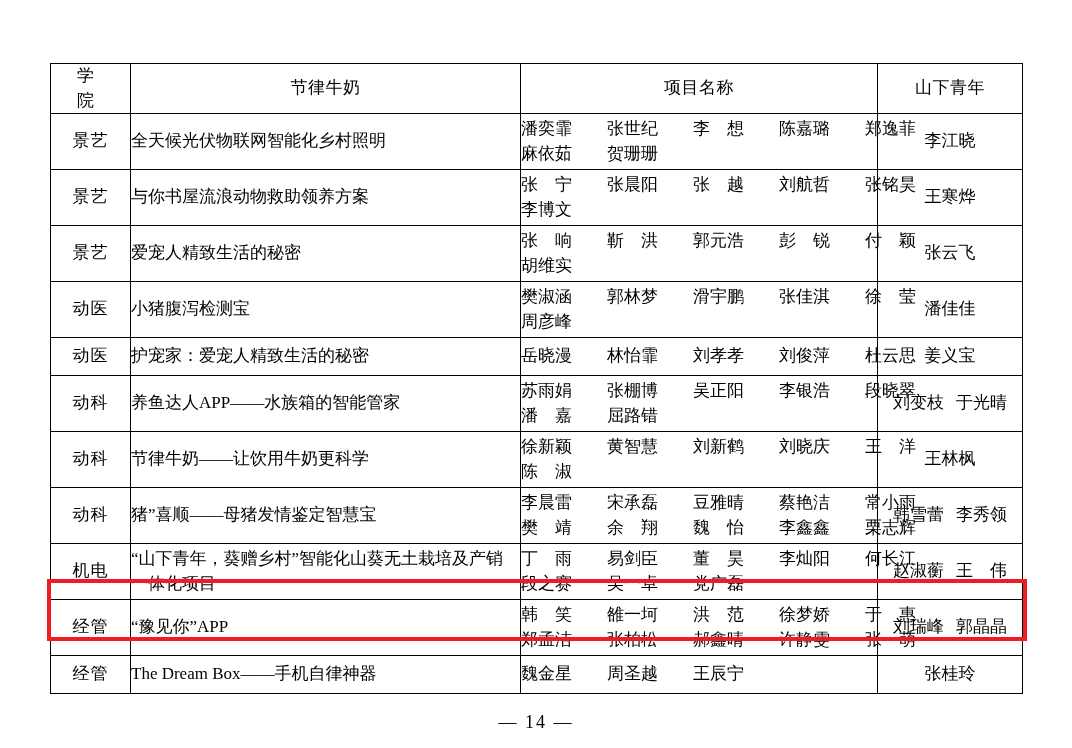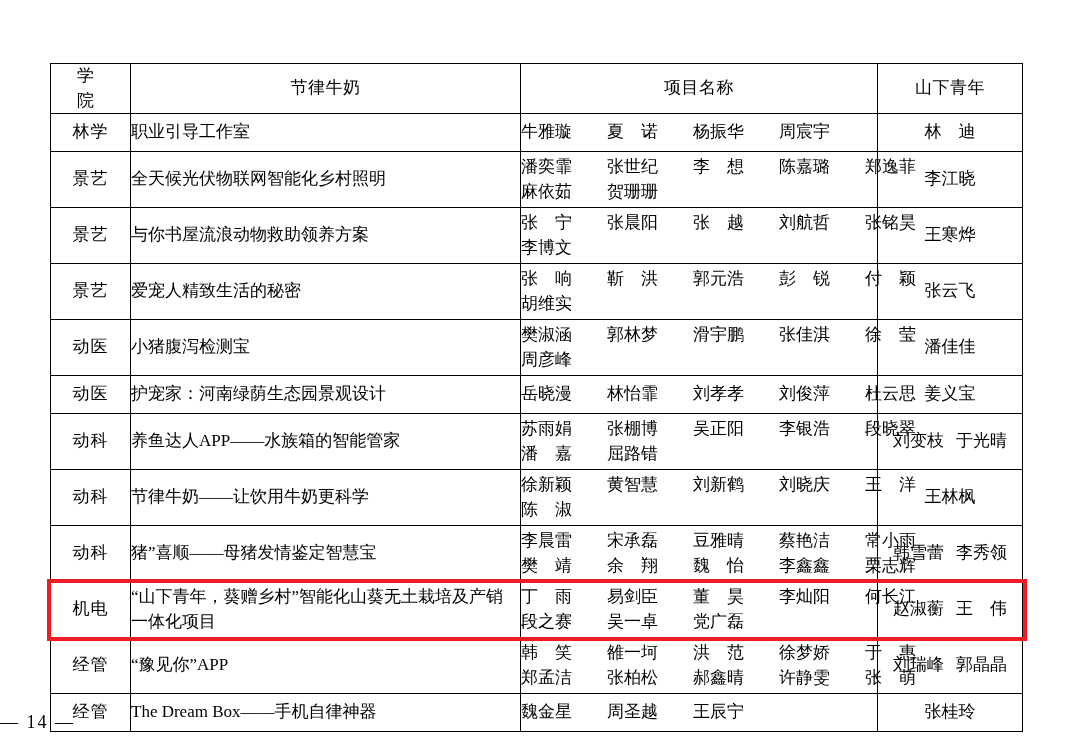--- a/index.html
+++ b/index.html
@@ -97,21 +97,21 @@
     position: absolute;
     border: 4px solid #ee1c25;
     box-sizing: border-box;
     pointer-events: none;
   }
   .footer {
     position: absolute;
     left: 0;
     top: 712px;
     width: 1072px;
-    text-align: left;
+    text-align: center;
     font-size: 18px;
     letter-spacing: 2px;
   }
   .rowh-1 { height: 38px; }
   .rowh-2 { height: 56px; }
 </style>
 </head>
 <body>
 
 <div class="page">
@@ -126,35 +126,20 @@
       </colgroup>
       <thead>
         <tr>
           <td class="hdr-college">学　院</td>
           <td>节律牛奶</td>
           <td>项目名称</td>
           <td>山下青年</td>
         </tr>
       </thead>
       <tbody id="table-body">
-          <tr class="rowh-1">
-            <td class="college">林学</td>
-            <td class="project">职业引导工作室</td>
-            <td class="members">
-              <div class="mem-line">
-                <span class="name">牛雅璇</span>
-                <span class="name">夏　诺</span>
-                <span class="name">杨振华</span>
-                <span class="name">周宸宇</span>
-              </div>
-            </td>
-            <td class="teacher">
-              <div class="tline"><span class="tname">林　迪</span></div>
-            </td>
-          </tr>
           <tr class="rowh-2">
             <td class="college">景艺</td>
             <td class="project">全天候光伏物联网智能化乡村照明</td>
             <td class="members">
               <div class="mem-line">
                 <span class="name">潘奕霏</span>
                 <span class="name">张世纪</span>
                 <span class="name">李　想</span>
                 <span class="name">陈嘉璐</span>
                 <span class="name">郑逸菲</span>
@@ -220,21 +205,21 @@
               <div class="mem-line">
                 <span class="name">周彦峰</span>
               </div>
             </td>
             <td class="teacher">
               <div class="tline"><span class="tname">潘佳佳</span></div>
             </td>
           </tr>
           <tr class="rowh-1">
             <td class="college">动医</td>
-            <td class="project">护宠家：河南绿荫生态园景观设计</td>
+            <td class="project">护宠家：爱宠人精致生活的秘密</td>
             <td class="members">
               <div class="mem-line">
                 <span class="name">岳晓漫</span>
                 <span class="name">林怡霏</span>
                 <span class="name">刘孝孝</span>
                 <span class="name">刘俊萍</span>
                 <span class="name">杜云思</span>
               </div>
             </td>
             <td class="teacher">

